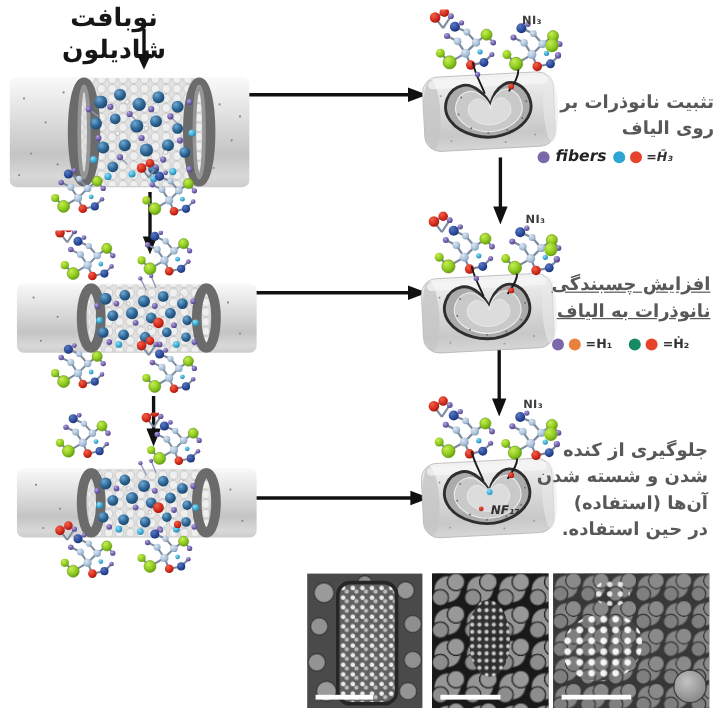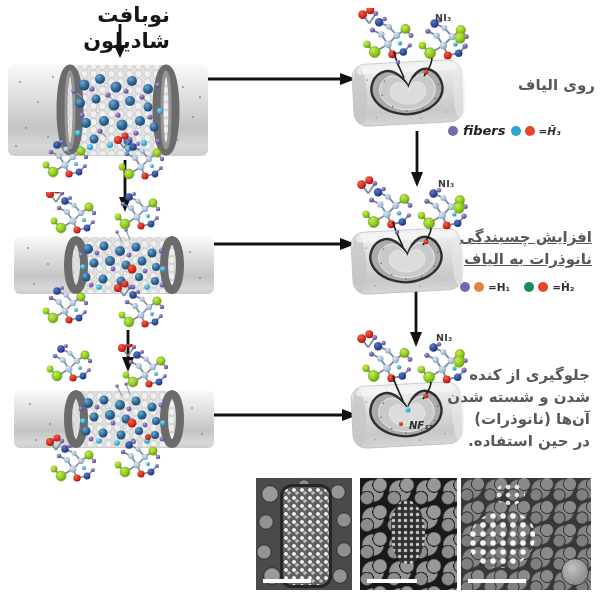--- a/index.html
+++ b/index.html
@@ -1,19 +1,19 @@
 <!DOCTYPE html>
 <html><head>
 <meta charset="utf-8">
 <style>
   html,body{margin:0;padding:0;background:#fff;}
   body{width:600px;height:600px;font-family:"DejaVu Sans",sans-serif;}
   .stage{position:relative;width:600px;height:600px;background:#fff;overflow:hidden;}
   .abs{position:absolute;}
-  .title{font-size:21px;font-weight:bold;color:#161616;direction:rtl;text-align:right;line-height:26px;}
+  .title{font-size:21px;font-weight:bold;color:#161616;direction:rtl;text-align:center;line-height:26px;}
   .caption{font-size:15px;font-weight:bold;color:#585858;direction:rtl;text-align:right;line-height:22px;}
   .legend{display:flex;align-items:center;gap:4px;}
   .dot{width:10px;height:10px;border-radius:50%;display:inline-block;flex:0 0 auto;}
   .leg-name{font-size:13px;font-weight:600;color:#222;padding:0 1px;}
   .leg-formula{font-size:10.5px;font-weight:bold;color:#333;}
   .leg-gap{width:6px;}
   .ni{font-size:9.5px;font-weight:bold;color:#3c3c3c;letter-spacing:.3px;text-align:center;}
   .nf{font-size:10px;font-weight:bold;font-style:italic;color:#303030;}
   
   .micro{position:absolute;top:478px;height:112px;overflow:hidden;}
@@ -452,20 +452,21 @@
     <circle cx="69" cy="80" r="3" fill="url(#gCyan)" stroke="#f2f2f2" stroke-width=".6"></circle>
     <circle cx="62" cy="94" r="2" fill="url(#gRed)"></circle>
     <circle cx="87" cy="66" r="2.4" fill="url(#gRed)"></circle>
     <circle cx="120" cy="32" r="5.5" fill="url(#gGreen)"></circle>
       <circle cx="125" cy="40" r="2.6" fill="url(#gPurple)"></circle>
   </svg>
   <span class="abs ni" style="left:436px;top:332px;">NI₃</span>
   <span class="abs nf" style="left:374px;top:420px;margin-left:35px;">NF₁₇</span>
 
   <div class="abs caption" style="left:450px;top:74px;width:145px;">
+    <div>تثبیت نانوذرات بر</div>
     <div>روی الیاف</div>
   </div>
   <div class="abs legend" style="left:448px;top:123px;font-style:italic;">
     <span class="dot" style="background: rgb(122, 104, 171);"></span>
     <span class="leg-name">fibers</span>
     <span class="dot" style="background: rgb(46, 164, 212);"></span>
     <span class="dot" style="background: rgb(230, 67, 41);"></span>
     <span class="leg-formula">=H̄₃</span>
   </div>
 
@@ -479,21 +480,21 @@
     <span class="leg-formula">=H₁</span>
     <span class="leg-gap"></span>
     <span class="dot" style="background: rgb(22, 138, 97);"></span>
     <span class="dot" style="background: rgb(230, 67, 41);"></span>
     <span class="leg-formula">=Ḣ₂</span>
   </div>
 
   <div class="abs caption" style="left:438px;top:364px;width:152px;">
     <div>جلوگیری از کنده</div>
     <div>شدن و شسته شدن</div>
-    <div>آن‌ها (نانوذرات)</div>
+    <div>آن‌ها (استفاده)</div>
     <div>در حین استفاده.</div>
   </div>
 
   <div id="p1" class="micro">
     <div class="core"></div>
     <div class="sbar" style="width:48px;"></div>
   </div>
   <div id="p2" class="micro">
     <div class="debris"></div>
     <div class="sbar" style="width:50px;"></div>

